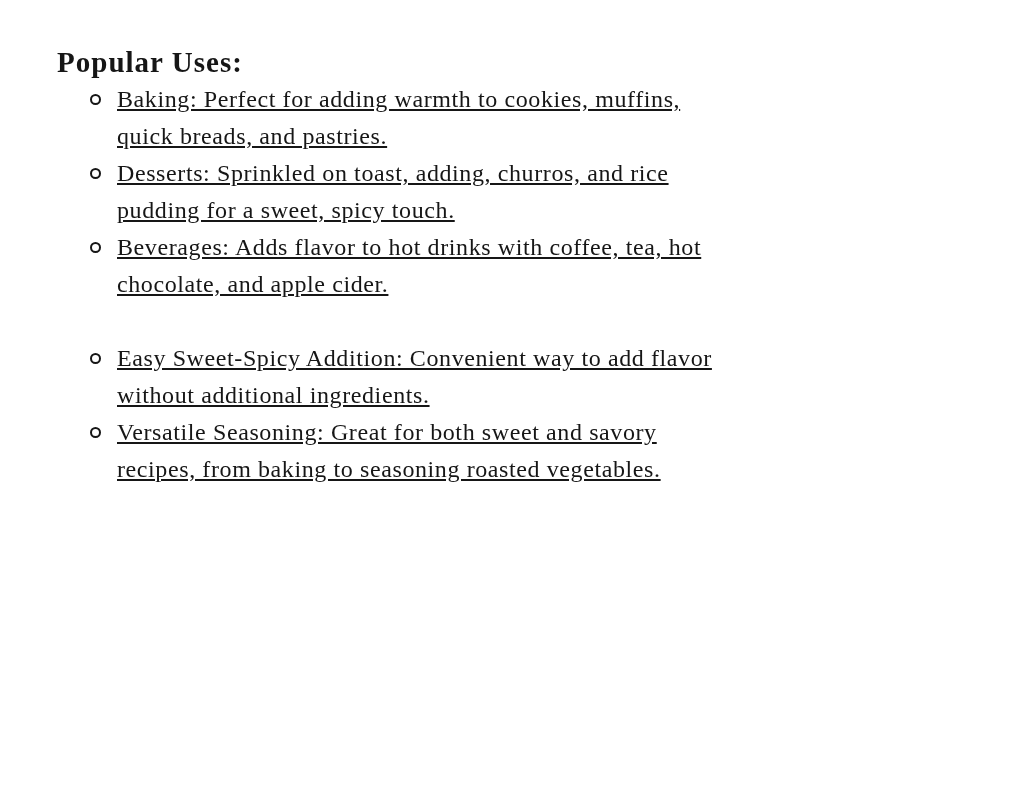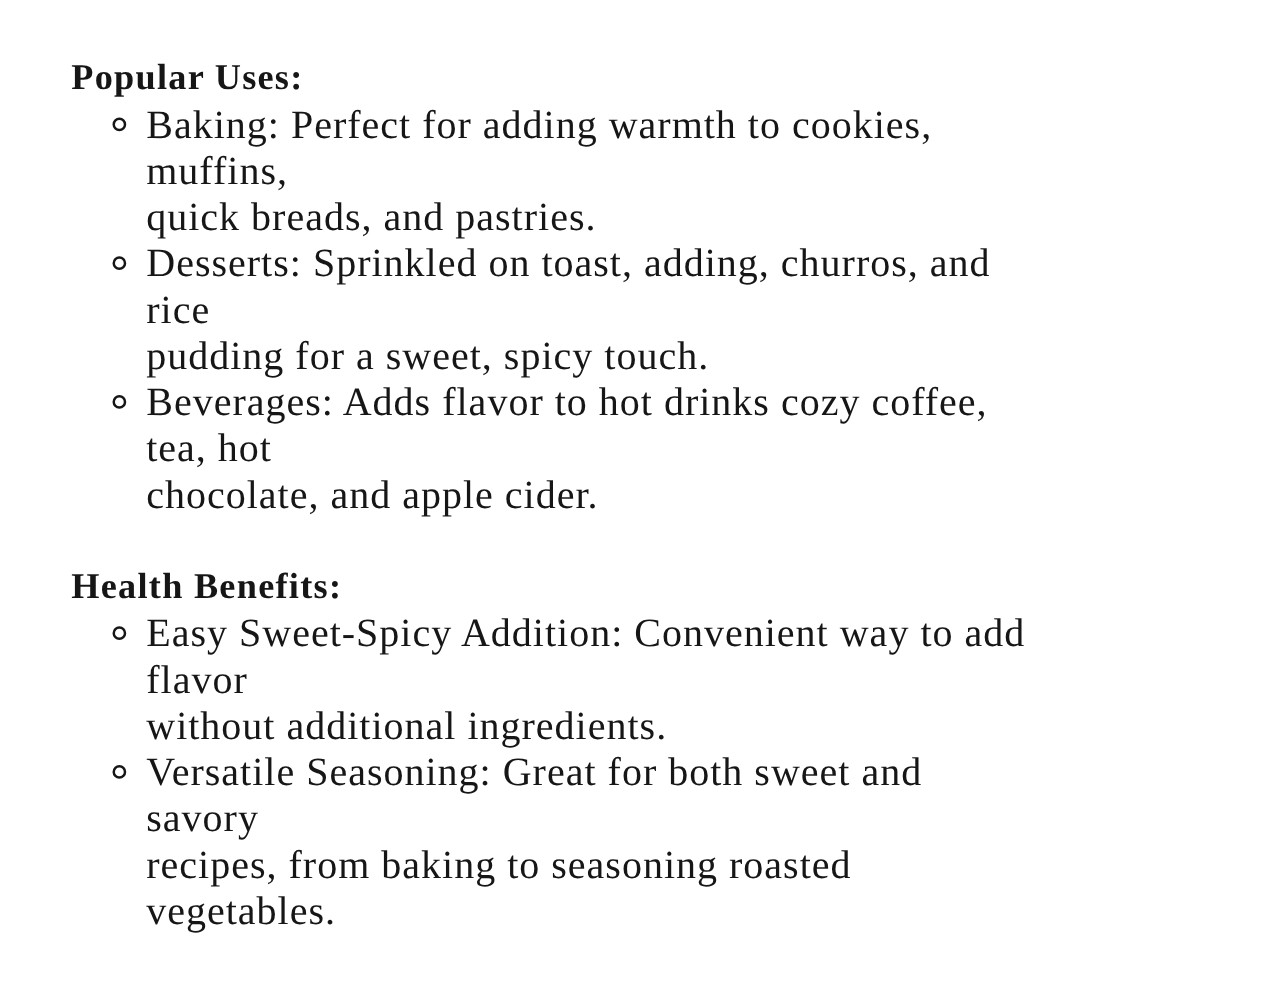--- a/index.html
+++ b/index.html
@@ -42,24 +42,25 @@
   .bullet {
     flex: 0 0 auto;
     width: 7px;
     height: 7px;
     border: 2.5px solid #161616;
     border-radius: 50%;
     margin-top: 13px;
   }
   .item-text {
     margin-left: 16px;
-    font-size: 32px;
+    font-size: 24px;
     line-height: 37px;
     letter-spacing: 0.025em;
     white-space: pre-line;
+    text-decoration: underline;
   }
 </style>
 </head>
 <body>
 
 <div class="page">
 
   <div class="section">
     <h2 class="section-heading">Popular Uses:</h2>
     <ul class="bullet-list">
@@ -68,28 +69,27 @@
         <span class="item-text">Baking: Perfect for adding warmth to cookies, muffins,
 quick breads, and pastries.</span>
       </li>
       <li class="list-item">
         <span class="bullet"></span>
         <span class="item-text">Desserts: Sprinkled on toast, adding, churros, and rice
 pudding for a sweet, spicy touch.</span>
       </li>
       <li class="list-item">
         <span class="bullet"></span>
-        <span class="item-text">Beverages: Adds flavor to hot drinks cozy coffee, tea, hot
+        <span class="item-text">Beverages: Adds flavor to hot drinks with coffee, tea, hot
 chocolate, and apple cider.</span>
       </li>
     </ul>
   </div>
 
   <div class="section">
-    <h2 class="section-heading">Health Benefits:</h2>
     <ul class="bullet-list">
       <li class="list-item">
         <span class="bullet"></span>
         <span class="item-text">Easy Sweet-Spicy Addition: Convenient way to add flavor
 without additional ingredients.</span>
       </li>
       <li class="list-item">
         <span class="bullet"></span>
         <span class="item-text">Versatile Seasoning: Great for both sweet and savory
 recipes, from baking to seasoning roasted vegetables.</span>

